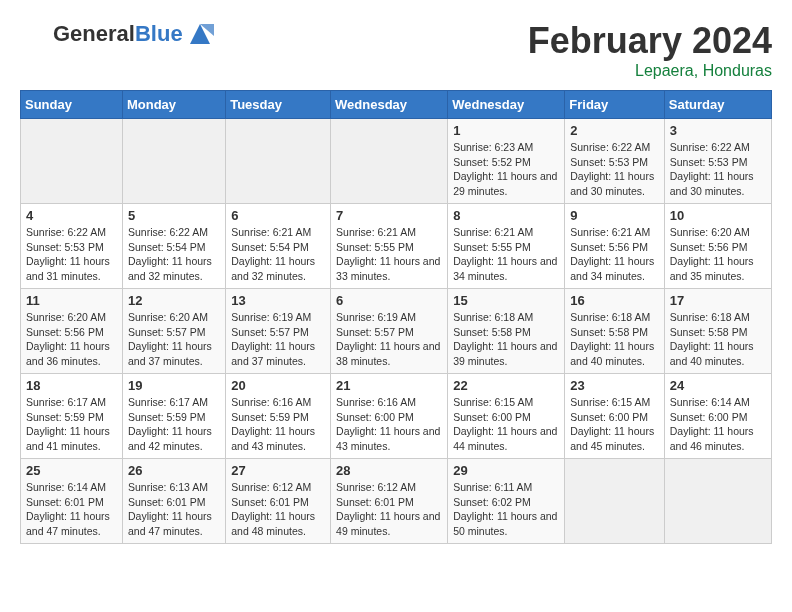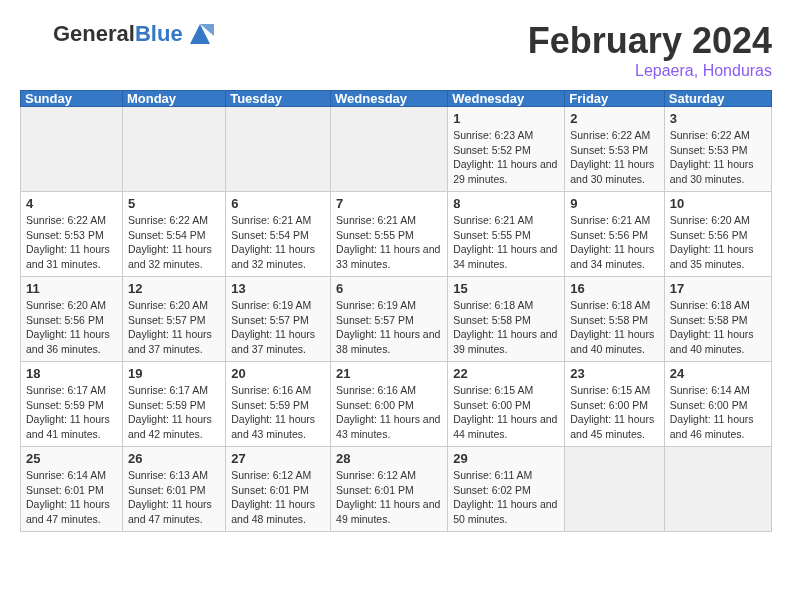--- a/index.html
+++ b/index.html
@@ -24,31 +24,31 @@
       text-align: right;
     }
     .month-title {
       font-size: 36px;
       font-weight: bold;
       color: #333;
       margin-left: 28px;
     }
     .subtitle {
       font-size: 16px;
-      color: #8b5cf6;
+      color: #15803d;
     }
     table {
       width: 100%;
       border-collapse: collapse;
       font-size: 11px;
     }
     thead tr th {
       background-color: #3578c5;
       color: #fff;
-      padding: 0 4px;
+      padding: 6px 4px;
       text-align: left;
       font-size: 13px;
       border: 1px solid #2a62a8;
     }
     tbody tr td {
       border: 1px solid #ccc;
       padding: 4px 5px;
       vertical-align: top;
       height: 85px;
       background: #fff;

